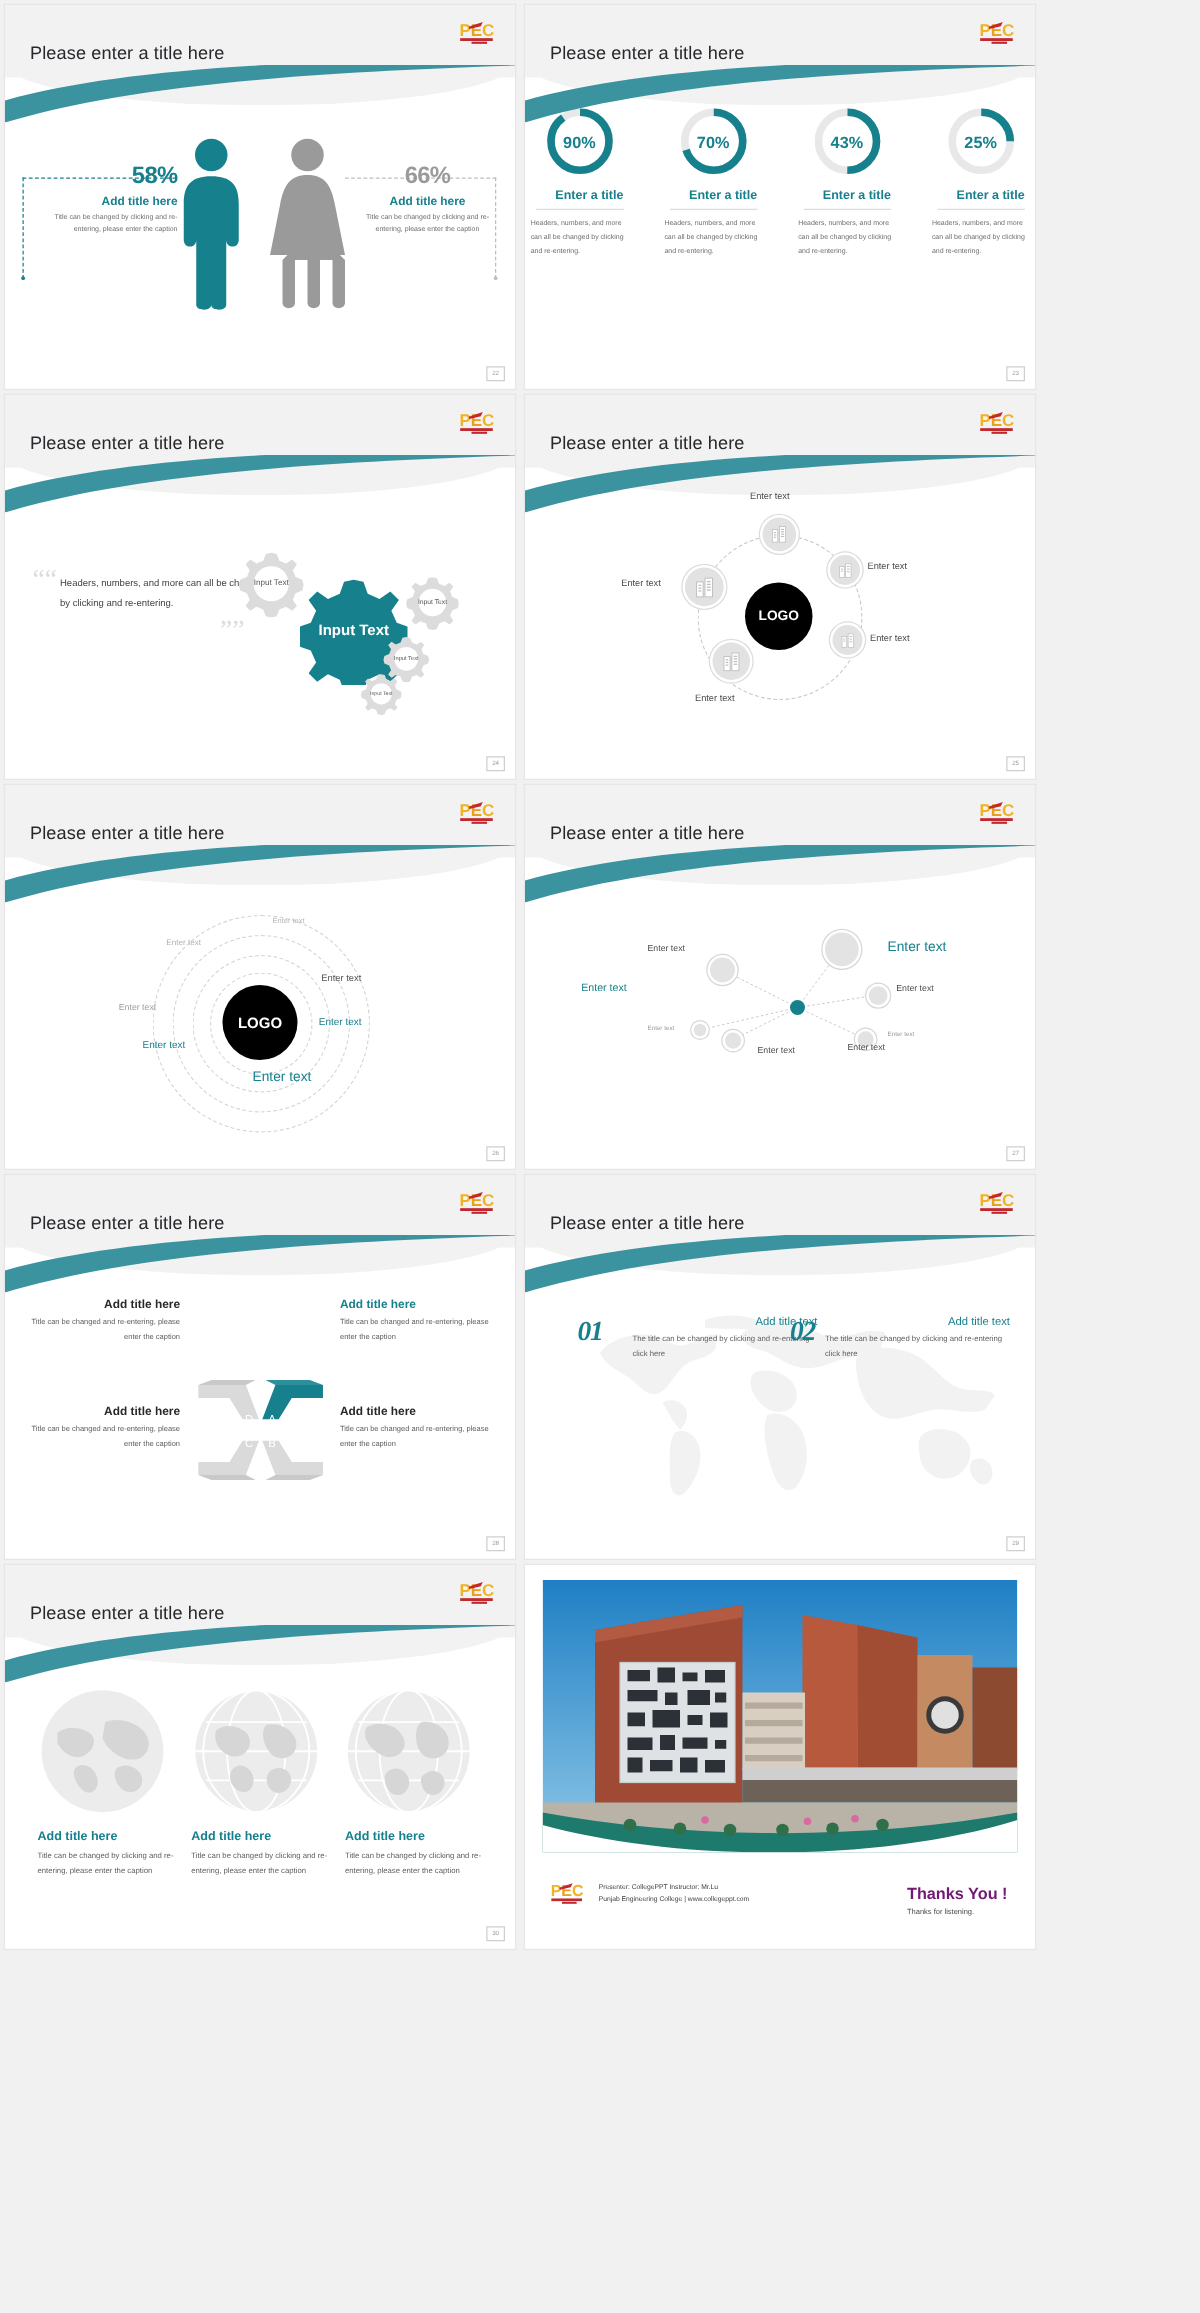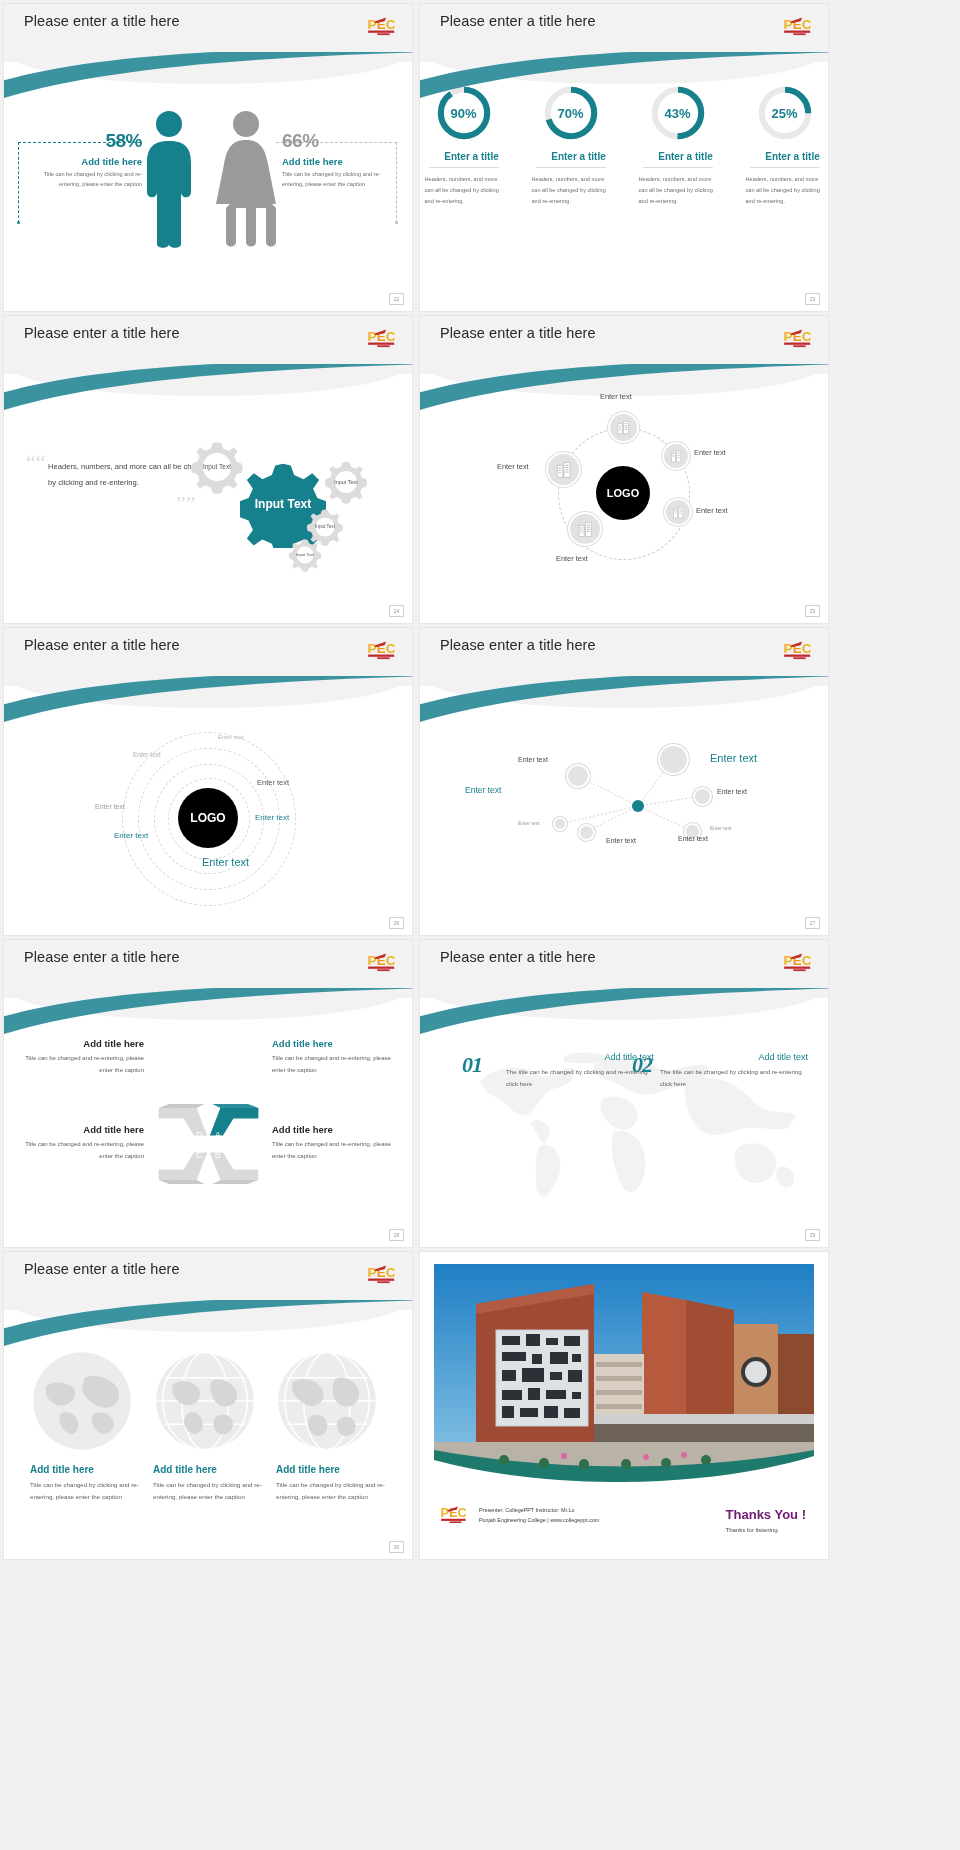--- a/index.html
+++ b/index.html
@@ -4,34 +4,34 @@
 <style>
   html,body{margin:0;padding:0;background:#f1f1f1;}
   body{width:960px;height:1850px;font-family:"Liberation Sans",sans-serif;}
   .grid{display:grid;grid-template-columns:408px 408px;grid-auto-rows:307px;
         column-gap:8px;row-gap:5px;padding:4px 4px 0 4px;box-sizing:border-box;}
   .slide{position:relative;background:#ffffff;overflow:hidden;box-sizing:border-box;
          box-shadow:0 0 0 1px #e6e6e6;}
   .hdr{position:absolute;left:0;top:0;width:100%;height:58px;background:#f2f2f2;}
   .hdr:after{content:"";position:absolute;left:0;bottom:-22px;width:100%;height:34px;
              background:#f2f2f2;border-radius:0 0 48% 48%/0 0 100% 100%;}
-  .ttl{position:absolute;left:20px;top:9px;font-size:14.5px;color:#26282b;z-index:5;
+  .ttl{position:absolute;left:20px;top:31px;font-size:14.5px;color:#26282b;z-index:5;
        font-weight:400;letter-spacing:.1px;}
   .logo{position:absolute;right:11px;top:11px;width:34px;height:22px;z-index:6;}
   .swoosh{position:absolute;left:-6px;top:48px;width:430px;height:46px;z-index:3;overflow:hidden;}
   .pnum{position:absolute;right:8px;bottom:6px;width:13px;height:10px;border:1px solid #cfcfcf;
         font-size:5px;color:#9a9a9a;text-align:center;line-height:10px;background:#fff;z-index:7;}
   .teal{color:#17808d;}
   .grey{color:#9a9a9a;}
 
   
   .s1wrap{position:absolute;left:0;top:86px;width:100%;height:200px;}
   .s1fig{position:absolute;top:18px;}
   .s1txtL{position:absolute;left:18px;top:40px;width:120px;text-align:right;}
-  .s1txtR{position:absolute;left:278px;top:40px;width:120px;text-align:left;}
+  .s1txtR{position:absolute;left:278px;top:40px;width:120px;text-align:center;}
   .pct{font-size:19px;font-weight:bold;letter-spacing:-.5px;}
   .addt{font-size:9.5px;font-weight:bold;color:#17808d;margin-top:4px;}
   .cap{font-size:5.6px;color:#6d6f72;line-height:1.75;margin-top:3px;}
   .dashbox{position:absolute;border:1px dashed #17808d;}
   .dot{position:absolute;width:3px;height:3px;border-radius:50%;background:#17808d;}
   .dashboxg{position:absolute;border:1px dashed #bdbdbd;}
   .dotg{position:absolute;width:3px;height:3px;border-radius:50%;background:#bdbdbd;}
 
   
   .donuts{position:absolute;left:0;top:80px;width:100%;display:flex;gap:20px;}

